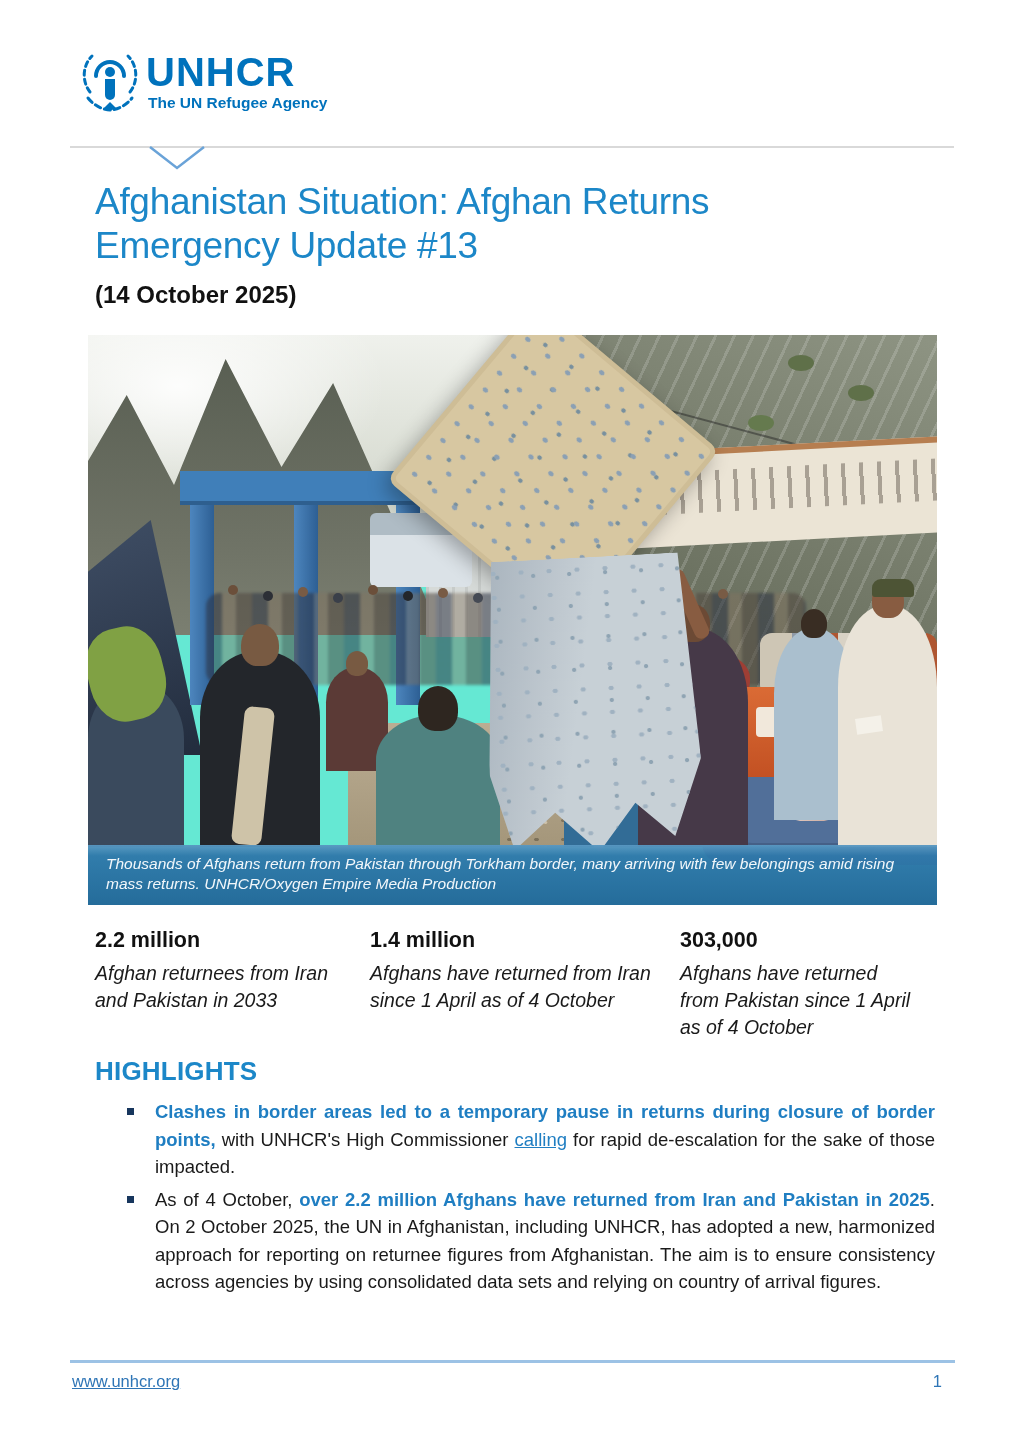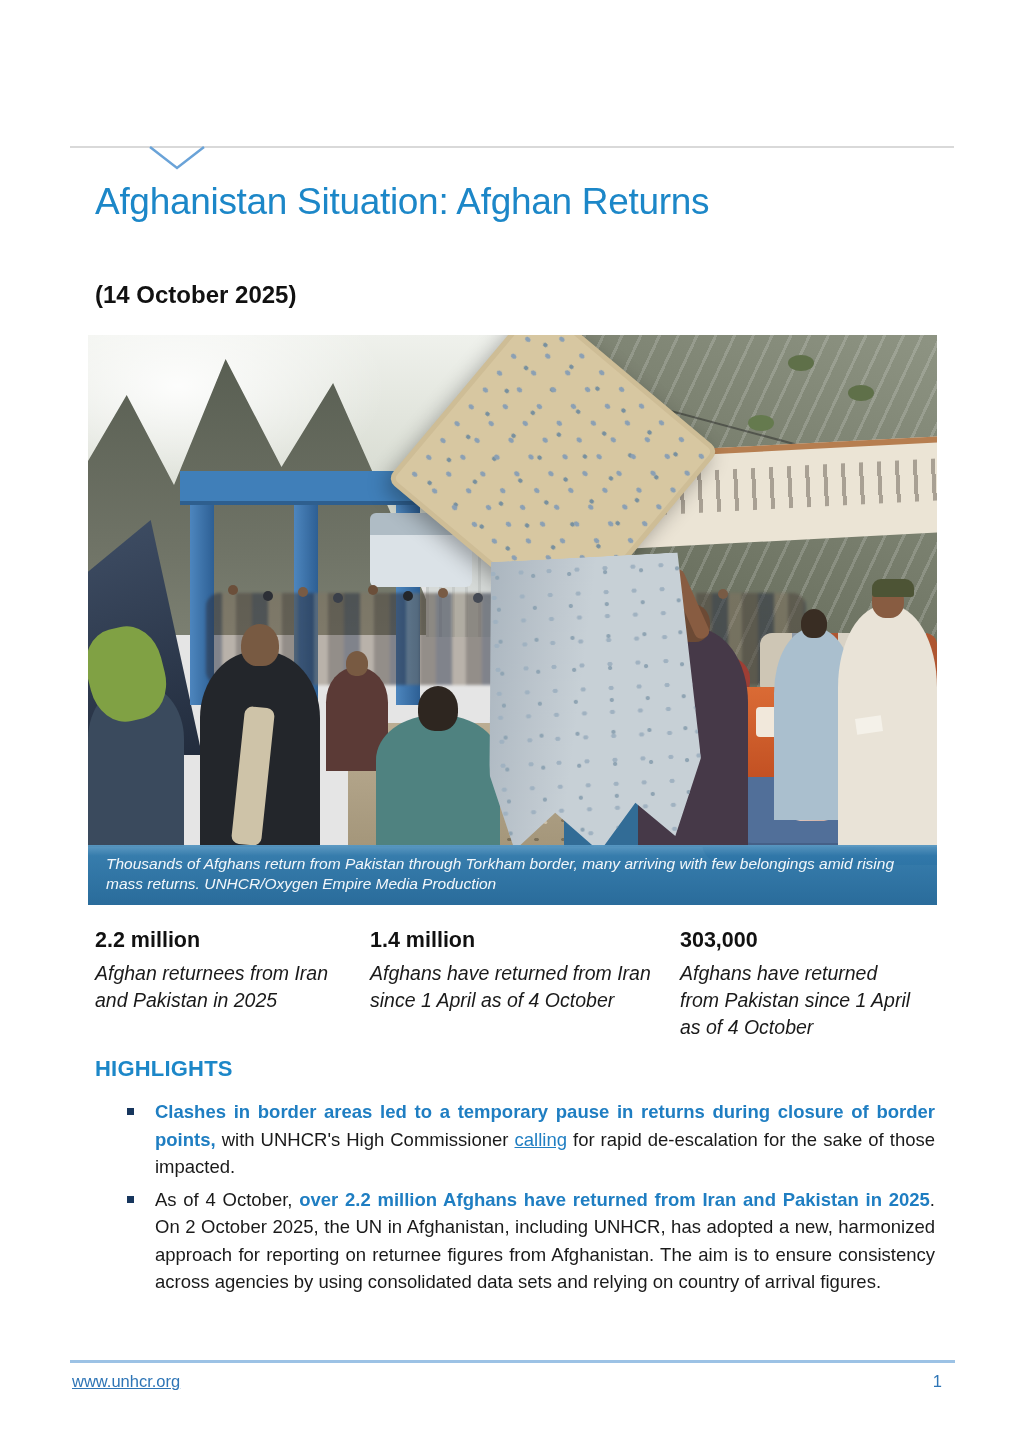--- a/index.html
+++ b/index.html
@@ -12,65 +12,83 @@
   .logo svg { display:block; }
   .banner { position:absolute; right:79px; top:80px; font-size:24px; font-weight:600; letter-spacing:0.5px; color:#2f9ad7; }
   .divider { position:absolute; left:70px; top:146px; width:884px; height:2px; background:#d9d9d9; }
   .divider-chevron { position:absolute; left:148px; top:146px; }
 
   
   .title { position:absolute; left:95px; top:180px; font-size:37px; line-height:44px; font-weight:400; color:#1c87c8; letter-spacing:-0.3px; }
   .doc-date { position:absolute; left:95px; top:281px; font-size:24px; font-weight:700; color:#111; }
 
   
-  .photo { position:absolute; left:88px; top:335px; width:849px; height:570px; overflow:hidden; background:#e5e5e5; filter:saturate(.94); }
+  .photo { position:absolute; left:88px; top:335px; width:849px; height:570px; overflow:hidden; background:#5eead4; filter:saturate(.94); }
   .photo * { position:absolute; }
   .fig { border-radius:48% 48% 8px 8px / 34% 34% 0 0; }
   .fig::before { content:''; position:absolute; left:50%; transform:translateX(-50%); top:calc(var(--hd,28px) * -0.72); width:var(--hd,28px); height:calc(var(--hd,28px)*1.12); border-radius:50% 50% 42% 42%; background:var(--skin,#7a5a40); }
   .caption-bar { left:0; right:0; bottom:0; height:60px; background:linear-gradient(180deg, rgba(86,153,197,.96) 0%, rgba(43,121,174,.96) 18%, rgba(30,104,156,.96) 100%); padding:9px 18px 0 18px; }
   .caption-bar p { position:static; color:#f2f7fb; font-size:15.5px; line-height:20px; font-style:italic; }
 
   
   .stats { position:absolute; left:95px; top:928px; display:flex; }
   .stat { }
   .stat:nth-child(1) { width:275px; }
   .stat:nth-child(2) { width:310px; }
   .stat:nth-child(3) { width:260px; }
   .stat-value { font-size:21.5px; font-weight:700; color:#111; margin-bottom:7px; }
   .stat-desc { font-size:19.5px; line-height:27px; font-style:italic; color:#1a1a1a; }
   .stat:nth-child(1) .stat-desc { max-width:235px; }
   .stat:nth-child(2) .stat-desc { max-width:290px; }
   .stat:nth-child(3) .stat-desc { max-width:235px; }
 
   
-  .hl-heading { position:absolute; left:95px; top:1056px; font-size:22px; font-weight:700; color:#1c87c8; letter-spacing:0.2px; }
+  .hl-heading { position:absolute; left:95px; top:1056px; font-size:26px; font-weight:700; color:#1c87c8; letter-spacing:0.2px; }
   .hl-list { position:absolute; left:95px; top:1098px; width:840px; list-style:none; }
   .hl-list li { position:relative; padding-left:60px; font-size:18.5px; line-height:27.5px; text-align:justify; margin-bottom:5px; color:#1a1a1a; }
   .hl-list li::before { content:''; position:absolute; left:32px; top:10px; width:7px; height:7px; background:#17365d; }
   .seg-emphasis { color:#1f7ec2; font-weight:700; }
   .seg-normal { color:#1a1a1a; }
   a.seg-link { color:#1f7ec2; text-decoration:underline; }
 
   
   .footer-line { position:absolute; left:70px; top:1360px; width:885px; height:3px; background:#9cc2e5; }
   .footer-link { position:absolute; left:72px; top:1372px; font-size:16.5px; color:#2e75b6; text-decoration:underline; }
   .footer-page { position:absolute; right:82px; top:1372px; font-size:16.5px; color:#2e75b6; }
 </style>
 </head>
 <body>
 
 <div class="page">
 
+  <div class="logo">
+    <svg width="268" height="76" viewBox="0 0 268 76">
+      <g fill="none" stroke="#0072BC" stroke-width="3" stroke-linecap="round">
+        <path d="M16,50 C8,40 8,24 18,14" stroke-dasharray="5,4"></path>
+        <path d="M56,50 C64,40 64,24 54,14" stroke-dasharray="5,4"></path>
+        <path d="M14,56 C20,64 30,68 36,68 C42,68 52,64 58,56" stroke-dasharray="6,4"></path>
+        <path d="M22,34 a14,14 0 0 1 28,0" stroke-width="4"></path>
+      </g>
+      <g fill="#0072BC">
+        <circle cx="36" cy="30" r="5"></circle>
+        <path d="M31,37 h10 v16 a5,5 0 0 1 -10,0 z"></path>
+        <path d="M30,66 l6,-6 6,6 -6,3 z"></path>
+      </g>
+      <text x="72" y="44" font-family="Liberation Sans, sans-serif" font-size="40" font-weight="bold" fill="#0072BC" letter-spacing="1">UNHCR</text>
+      <text x="74" y="66" font-family="Liberation Sans, sans-serif" font-size="15.5" font-weight="bold" fill="#0072BC">The UN Refugee Agency</text>
+    </svg>
+  </div>
   <div class="divider"></div>
   <svg class="divider-chevron" width="58" height="26" viewBox="0 0 58 26">
     <polyline points="2,1 29,22 56,1" fill="none" stroke="#6aa3d8" stroke-width="2.5"></polyline>
   </svg>
 
   <div class="title">
     <div>Afghanistan Situation: Afghan Returns</div>
+    <div>Emergency Update #13</div>
   </div>
   <div class="doc-date">(14 October 2025)</div>
 
   <div class="photo">
     <div style="left:0;top:0;width:849px;height:220px;background:linear-gradient(180deg,#eff1ec,#ccd1c4);"></div>
     <div style="left:0;top:0;width:300px;height:170px;background:radial-gradient(ellipse at 30% 30%, rgba(255,255,255,.9), rgba(255,255,255,0) 70%);"></div>
     <div style="left:0;top:0;width:430px;height:300px;background:linear-gradient(180deg,#565c4f,#6f7365 70%,#7b7f70);clip-path:polygon(0 100%,0 42%,9% 20%,20% 50%,32% 8%,45% 44%,57% 16%,70% 58%,82% 100%);"></div>
     <div style="left:420px;top:0;width:429px;height:440px;background:linear-gradient(205deg,#8e9482,#6d7361 55%,#5d6353);clip-path:polygon(14% 0,100% 0,100% 100%,58% 100%,26% 46%,0 12%);"></div>
     <div style="left:420px;top:0;width:429px;height:440px;background:repeating-linear-gradient(115deg, rgba(255,255,255,.16) 0 3px, transparent 3px 17px);clip-path:polygon(14% 0,100% 0,100% 100%,58% 100%,26% 46%,0 12%);"></div>
     <div style="left:700px;top:20px;width:26px;height:16px;border-radius:50%;background:#5e7047;box-shadow:60px 30px 0 #5e7047, 20px 90px 0 #647a4c, 90px 130px 0 #56683f, -40px 60px 0 #647a4c;"></div>
@@ -120,21 +138,21 @@
     <div style="left:398px;top:222px;width:212px;height:295px;transform:rotate(-3deg);background-color:#c7d0d7;background-image:radial-gradient(#9fb2c2 2.2px, transparent 3px),radial-gradient(#8ea4b4 1.8px, transparent 2.6px),linear-gradient(100deg, rgba(90,110,130,.3), rgba(90,110,130,0) 45%);background-size:28px 24px,36px 32px,100% 100%;clip-path:polygon(6% 0,94% 0,100% 70%,86% 96%,68% 84%,50% 100%,30% 86%,10% 98%,0 72%);"></div>
 
     <div class="caption-bar">
       <p>Thousands of Afghans return from Pakistan through Torkham border, many arriving with few belongings amid rising mass returns. UNHCR/Oxygen Empire Media Production</p>
     </div>
   </div>
 
   <div class="stats">
     <div class="stat">
       <div class="stat-value">2.2 million</div>
-      <div class="stat-desc">Afghan returnees from Iran and Pakistan in 2025</div>
+      <div class="stat-desc">Afghan returnees from Iran and Pakistan in 2033</div>
     </div>
     <div class="stat">
       <div class="stat-value">1.4 million</div>
       <div class="stat-desc">Afghans have returned from Iran since 1 April as of 4 October</div>
     </div>
     <div class="stat">
       <div class="stat-value">303,000</div>
       <div class="stat-desc">Afghans have returned from Pakistan since 1 April as of 4 October</div>
     </div>
   </div>

